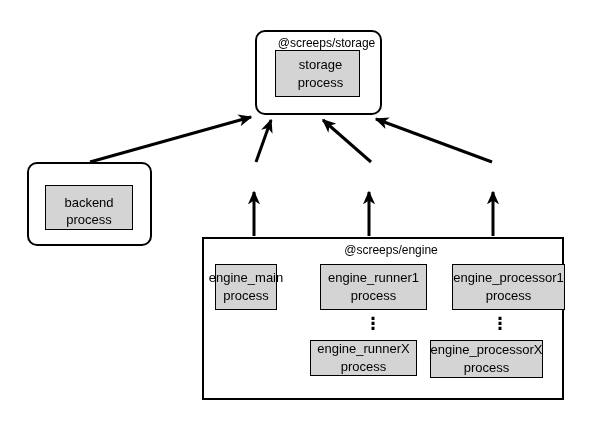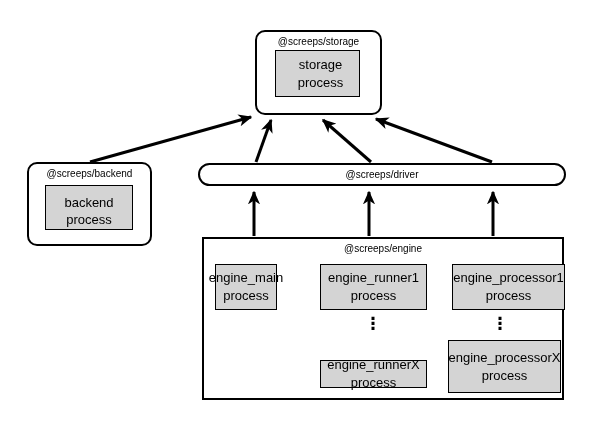--- a/index.html
+++ b/index.html
@@ -21,23 +21,24 @@
   .node {
     position: absolute;
     background: #ffffff;
     border: 2px solid #000000;
     box-sizing: border-box;
   }
   .rounded { border-radius: 10px; }
   .node-label {
     width: 100%;
     text-align: center;
-    font-size: 10px;
+    font-size: 12px;
     padding-top: 4px;
     white-space: nowrap;
+    padding-left: 8px;
   }
   .process {
     position: absolute;
     background: #d4d4d4;
     border: 1.5px solid #000000;
     box-sizing: border-box;
     display: flex;
     align-items: center;
     justify-content: center;
     text-align: center;
@@ -56,22 +57,22 @@
     left: 198px; top: 163px; width: 368px; height: 23px;
     border-radius: 12px;
     display: flex; align-items: center; justify-content: center;
   }
   .node-driver .node-label { padding-top: 0; }
   
   .node-engine { left: 202px; top: 237px; width: 362px; height: 163px; border-radius: 0; }
   .engine-main       { left: 11px;  top: 25px;  width: 62px;  height: 46px; }
   .engine-runner1    { left: 116px; top: 25px;  width: 107px; height: 46px; }
   .engine-processor1 { left: 240px; top: 25px;  width: 113px; height: 46px; margin-left: 8px; }
-  .engine-runnerX    { left: 116px; top: 101px; width: 107px; height: 28px; margin-top: 20px; }
-  .engine-processorX { left: 244px; top: 101px; width: 113px; height: 53px; }
+  .engine-runnerX    { left: 106px; top: 101px; width: 107px; height: 36px; }
+  .engine-processorX { left: 226px; top: 101px; width: 113px; height: 38px; }
   .dots {
     position: absolute;
     width: 20px;
     text-align: center;
     font-size: 17px;
     font-weight: bold;
     letter-spacing: 0;
     line-height: 1;
   }
   .runner-dots    { left: 159px; top: 76px; }
@@ -101,30 +102,26 @@
 
   <div class="node rounded node-storage">
     <div class="node-label">@screeps/storage</div>
     <div class="process storage-process">
       <span>storage
 process</span>
     </div>
   </div>
 
   <div class="node rounded node-backend">
-    <div class="node-label">@screeps/backend</div>
     <div class="process backend-process">
       <span>backend
 process</span>
     </div>
   </div>
 
-  <div class="node node-driver">
-    <div class="node-label">@screeps/driver</div>
-  </div>
 
   <div class="node node-engine">
     <div class="node-label">@screeps/engine</div>
 
     <div class="process engine-main">
       <span>engine_main
 process</span>
     </div>
 
     <div class="process engine-runner1">

